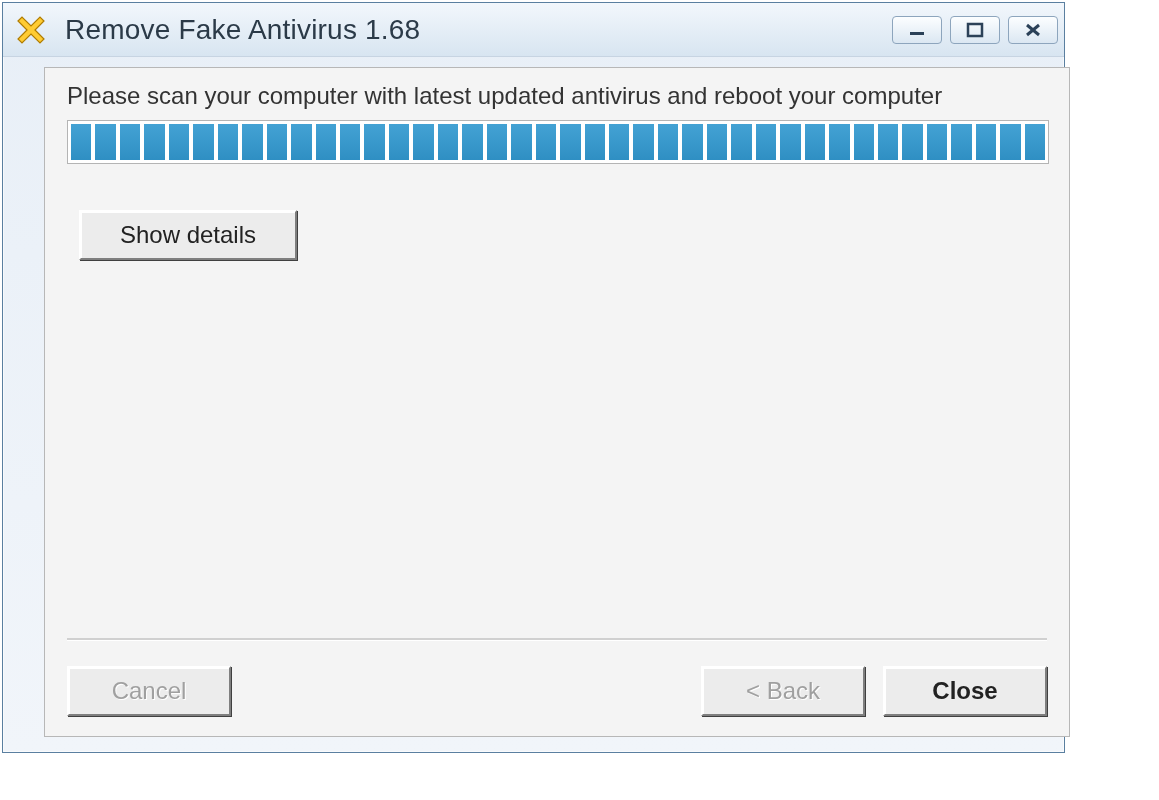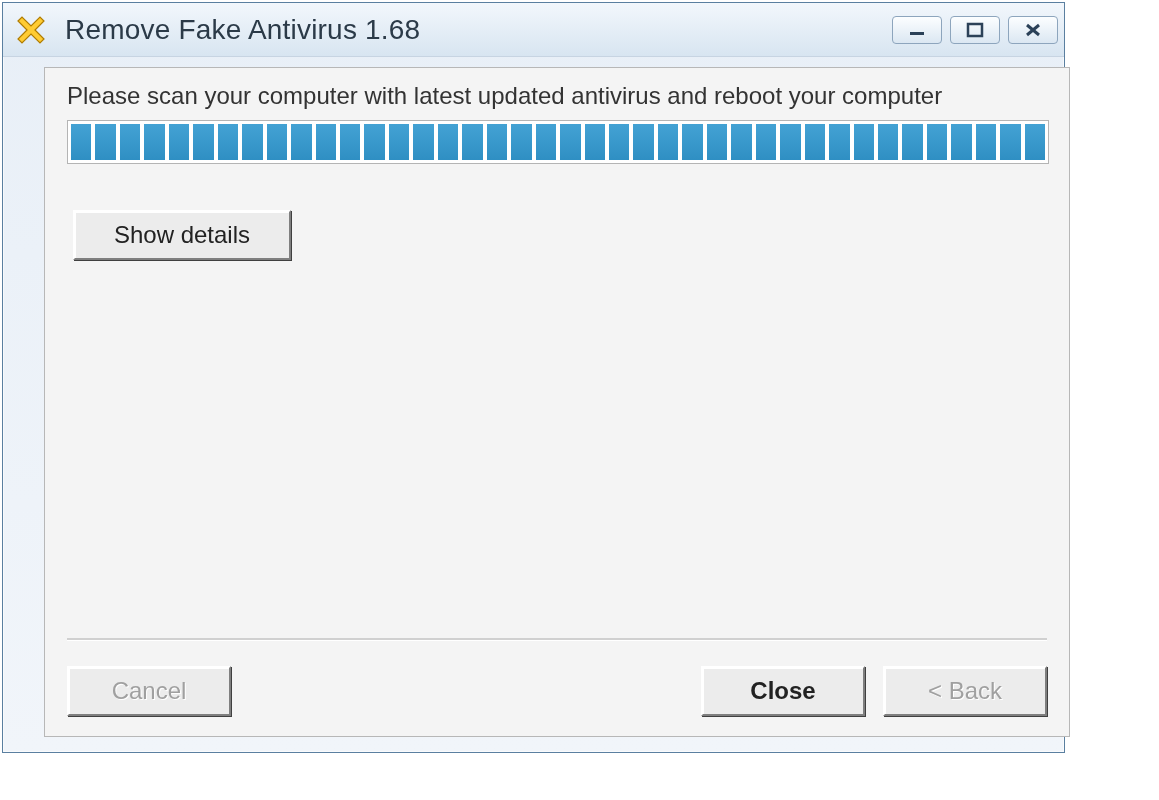--- a/index.html
+++ b/index.html
@@ -73,21 +73,21 @@
   display:flex;gap:4px;
   padding:3px;
 }
 .progress .seg{
   flex:1;
   background:linear-gradient(#43a2d4,#2f8fc3);
 }
 
 
 .show-details{
-  position:absolute;left:28px;top:142px;
+  position:absolute;left:34px;top:142px;
   width:218px;height:50px;
 }
 
 
 .divider{
   position:absolute;left:22px;right:22px;top:570px;
   height:2px;
   background:#d0d0d0;
   box-shadow:0 1px 0 #ffffff;
 }
@@ -199,18 +199,18 @@
         <div class="seg"></div>
       </div>
 
     <button class="classic show-details">Show details</button>
 
     <div class="divider"></div>
 
     <div class="btnrow">
       <button class="classic wiz-btn cancel" disabled="">Cancel</button>
       <span class="spacer"></span>
+      <button class="classic wiz-btn" disabled="">&lt; Back</button>
       <button class="classic wiz-btn bold">Close</button>
-      <button class="classic wiz-btn" disabled="">&lt; Back</button>
     </div>
 
   </div>
 </div>
 
 </body></html>

